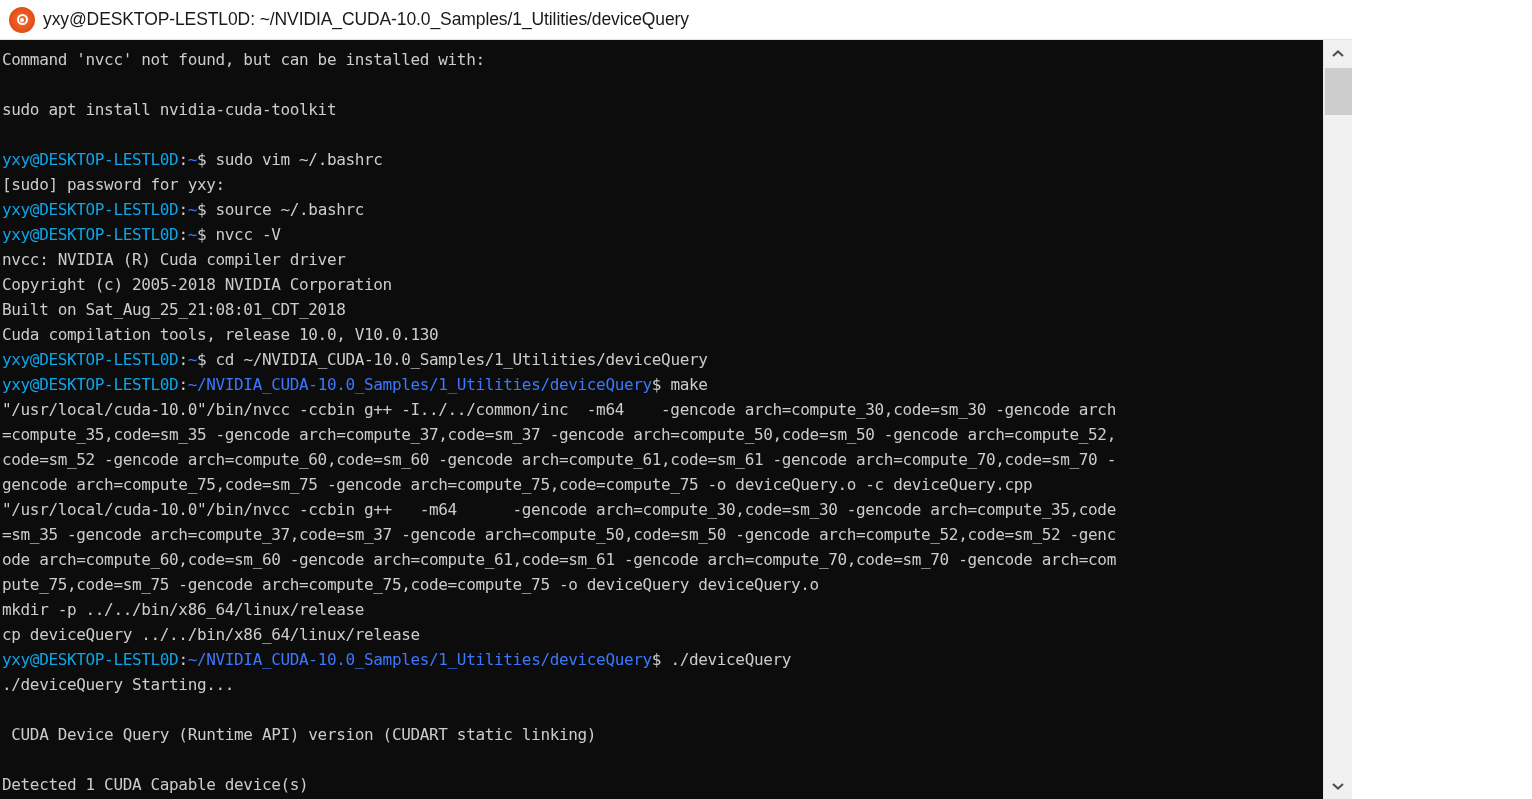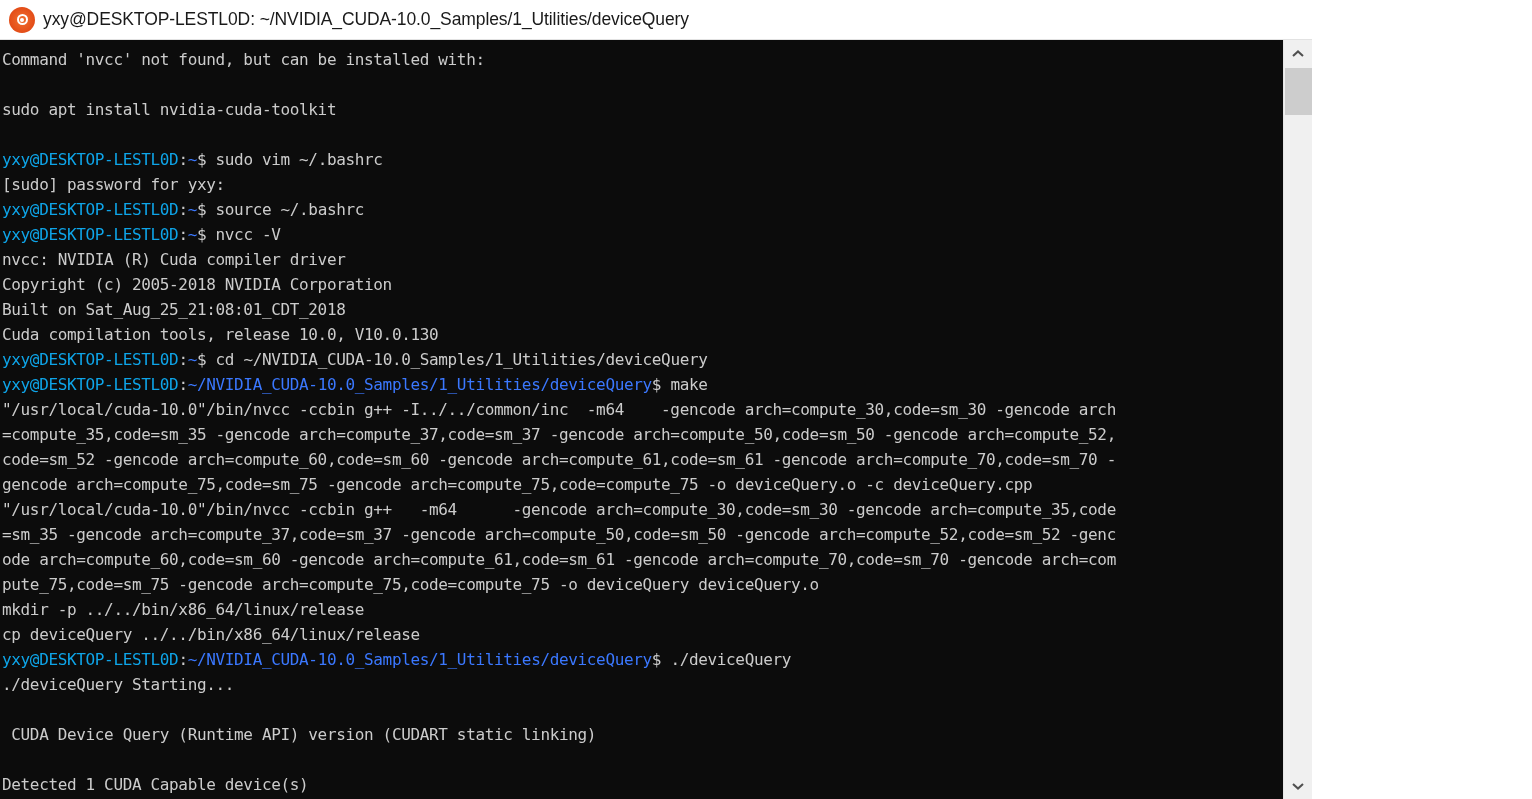--- a/index.html
+++ b/index.html
@@ -7,20 +7,21 @@
     padding: 0;
     background: #ffffff;
   }
   #app {
     position: relative;
     width: 1312px;
     height: 799px;
     overflow: hidden;
     background: #ffffff;
     font-family: "Liberation Sans", sans-serif;
+    padding-left: 40px;
   }
 
   
   .titlebar {
     position: absolute;
     top: 0; left: 0;
     width: 1532px;
     height: 40px;
     background: #ffffff;
     border-bottom: 1px solid #e2e2e2;

